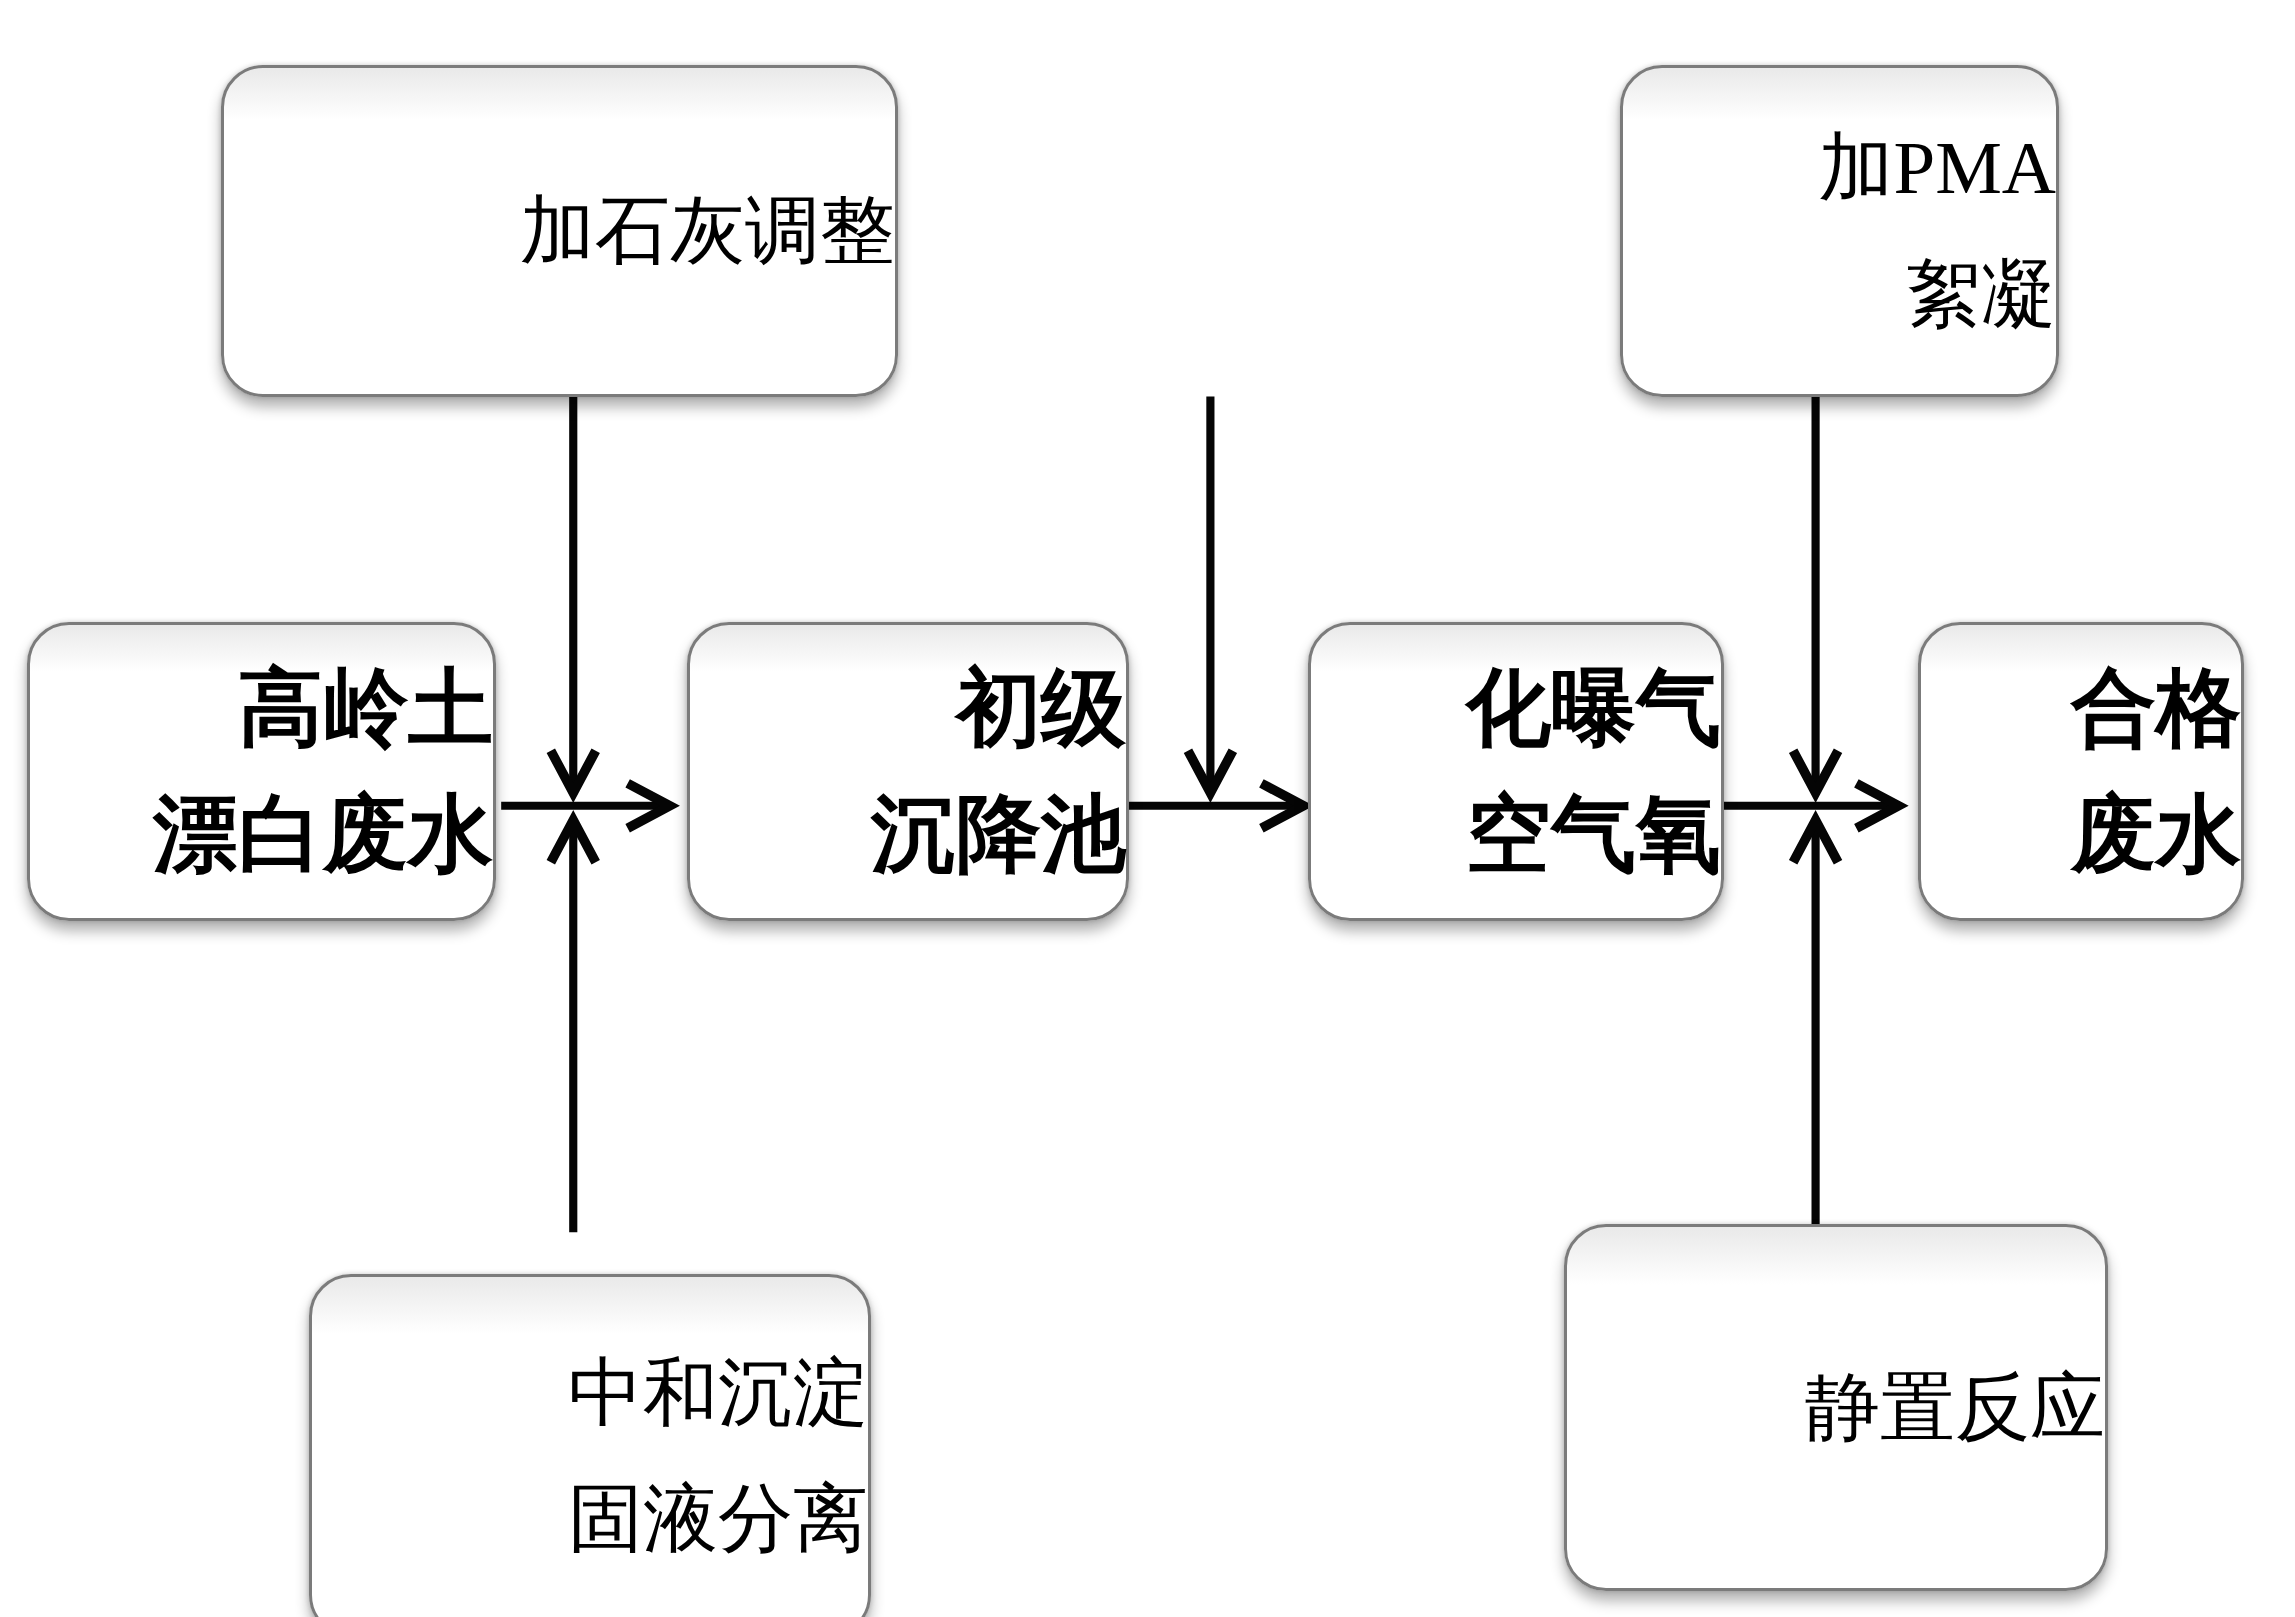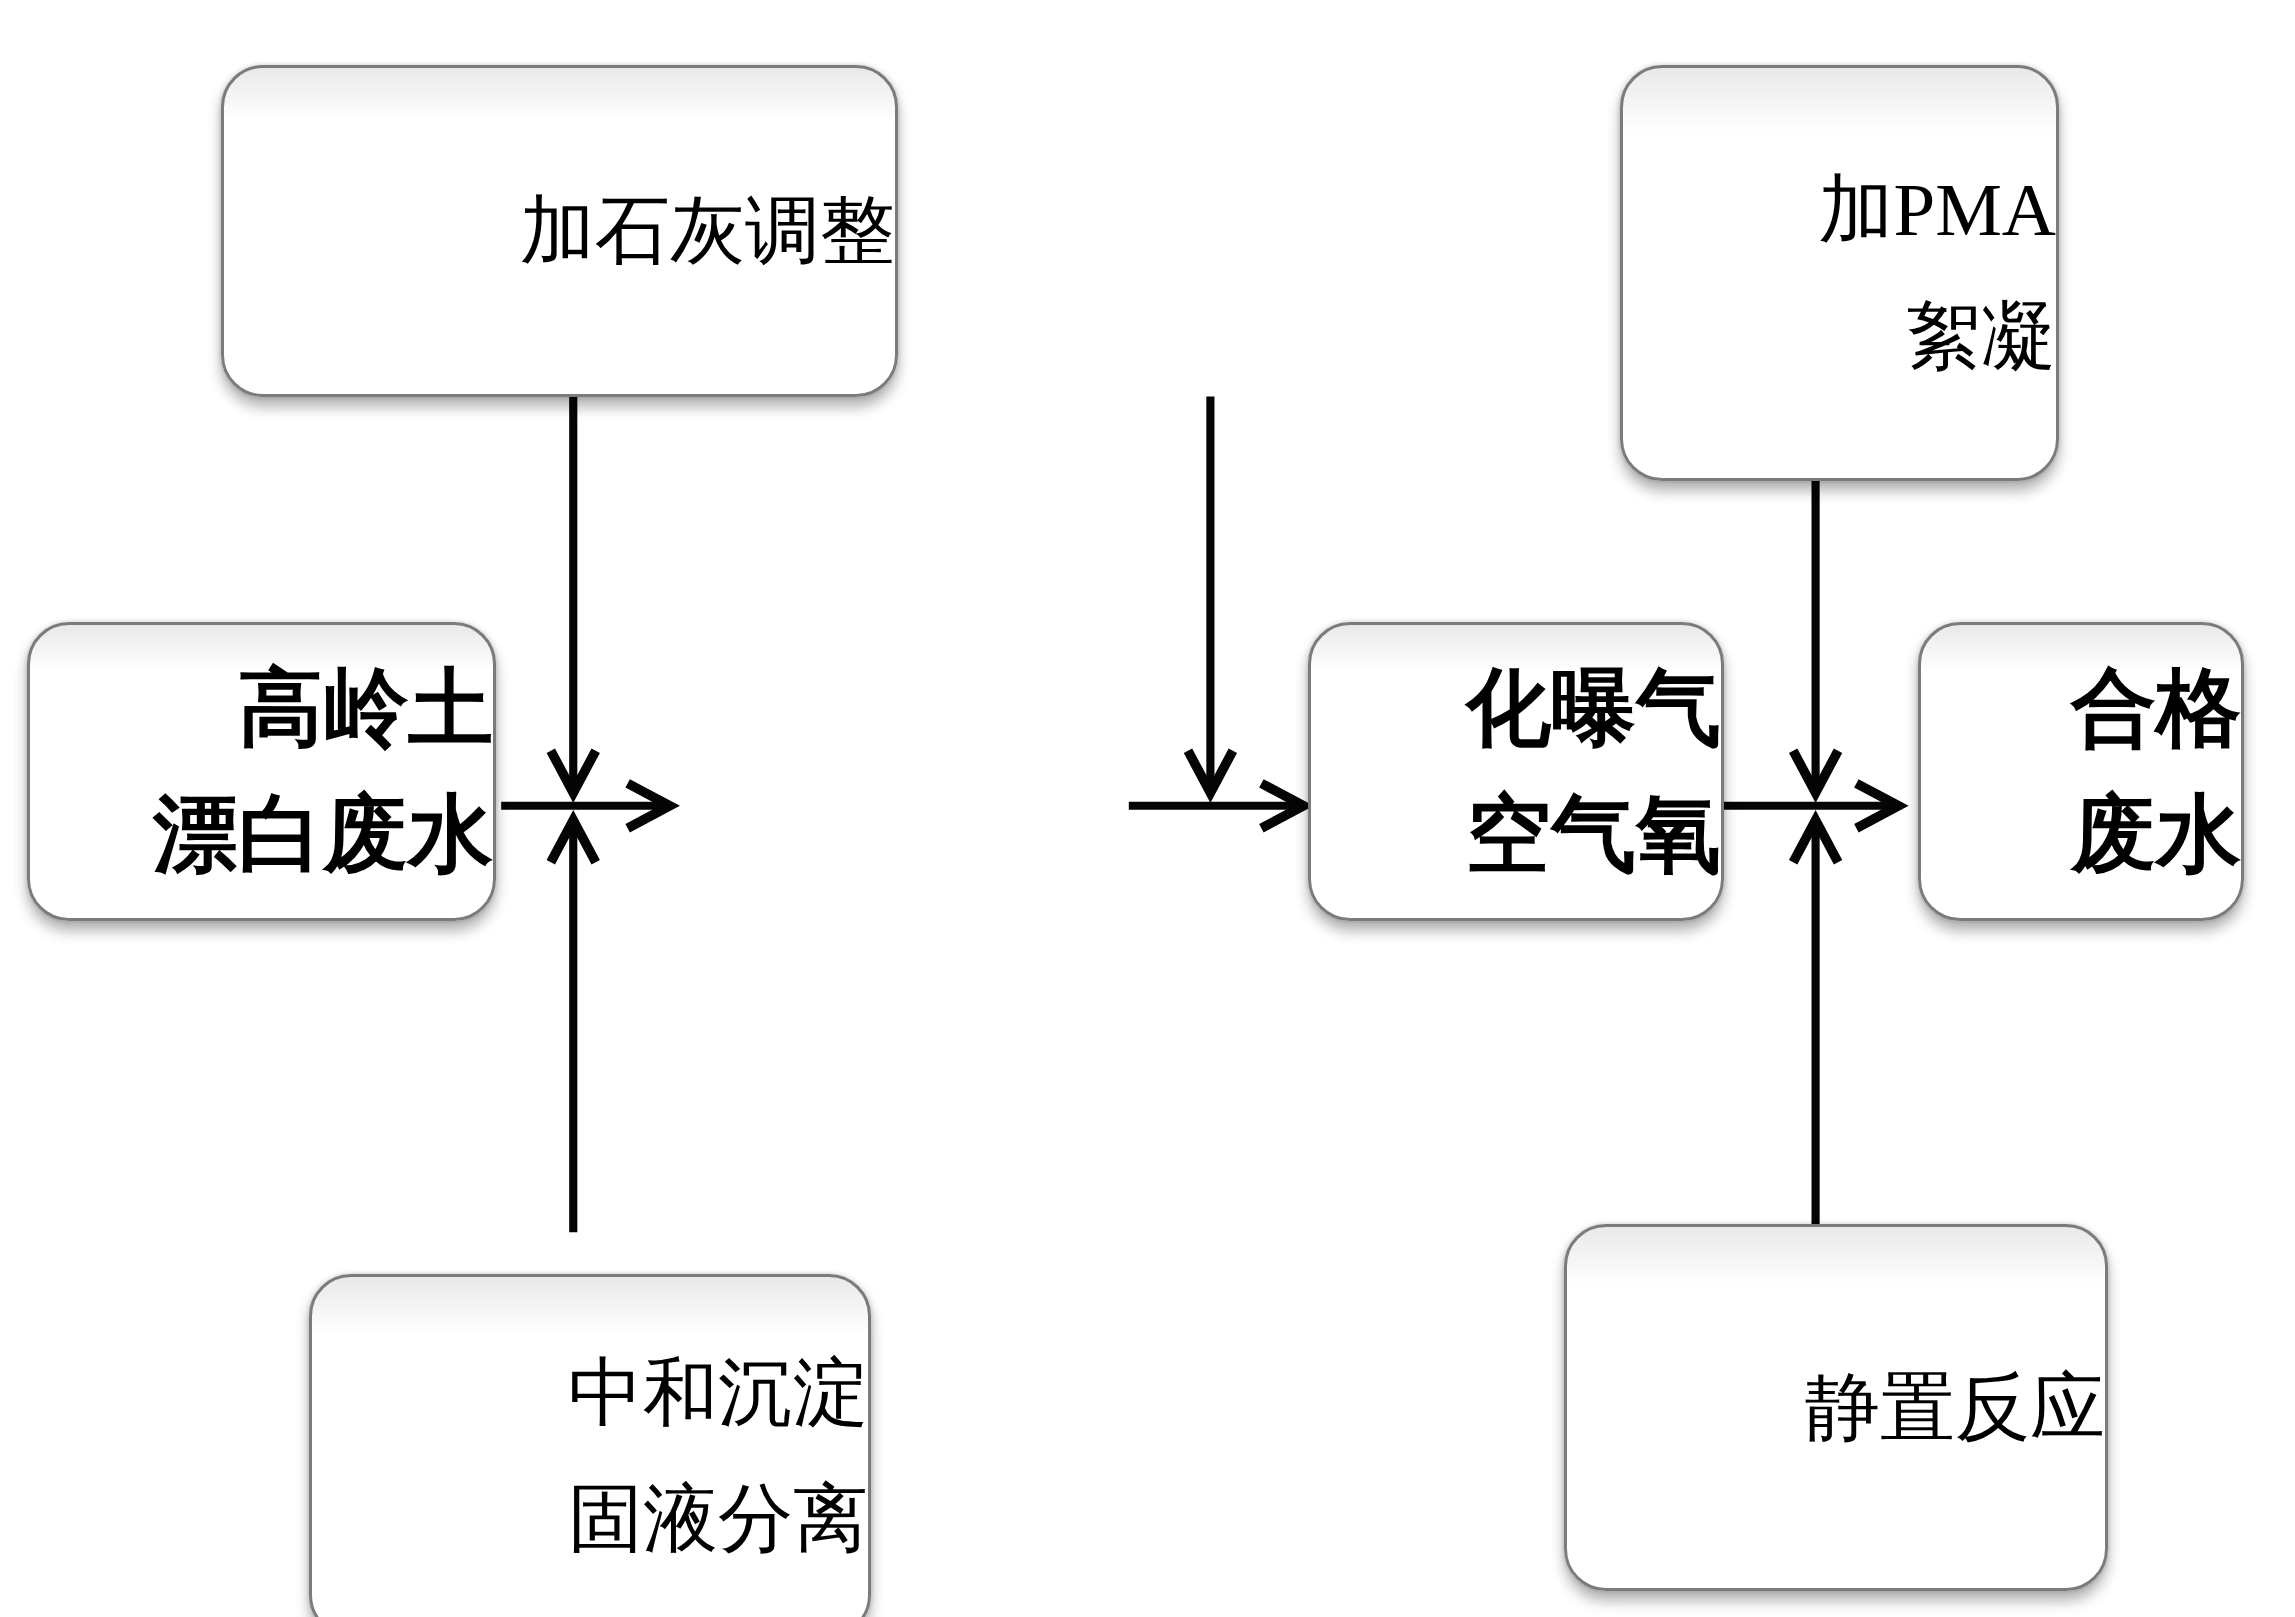--- a/index.html
+++ b/index.html
@@ -51,21 +51,21 @@
     white-space: nowrap;
   }
   .node.main {
     font-weight: bold;
     font-size: 85px;
     line-height: 1.48;
   }
   
   .n-lime      { left: 221px;  top: 65px;   width: 677px; height: 332px; }
   .n-phback    { left: 958px; top: 65px;   width: 539px; height: 332px; }
-  .n-pma       { left: 1620px; top: 65px;   width: 439px; height: 416px; }
+  .n-pma       { left: 1620px; top: 65px;   width: 439px; height: 332px; }
   
   .n-kaolin    { left: 27px;   top: 622px;  width: 469px; height: 299px; }
   .n-primary   { left: 687px; top: 622px;  width: 442px; height: 299px; }
   .n-aeration  { left: 1308px; top: 622px;  width: 416px; height: 299px; }
   .n-qualified { left: 1918px; top: 622px;  width: 326px; height: 299px; }
   
   .n-neutral   { left: 309px;  top: 1232px; width: 562px; height: 363px; margin-top: 42px; }
   .n-standing  { left: 1564px; top: 1224px; width: 544px; height: 367px; padding-left: 19px; }
 </style>
 </head>
@@ -124,20 +124,24 @@
   <div class="node n-pma">
     <div>加PMA</div>
     <div>絮凝</div>
   </div>
 
   <div class="node main n-kaolin">
     <div>高岭土</div>
     <div>漂白废水</div>
   </div>
 
+  <div class="node main n-primary">
+    <div>初级</div>
+    <div>沉降池</div>
+  </div>
 
   <div class="node main n-aeration">
     <div>化曝气</div>
     <div>空气氧</div>
   </div>
 
   <div class="node main n-qualified">
     <div>合格</div>
     <div>废水</div>
   </div>

